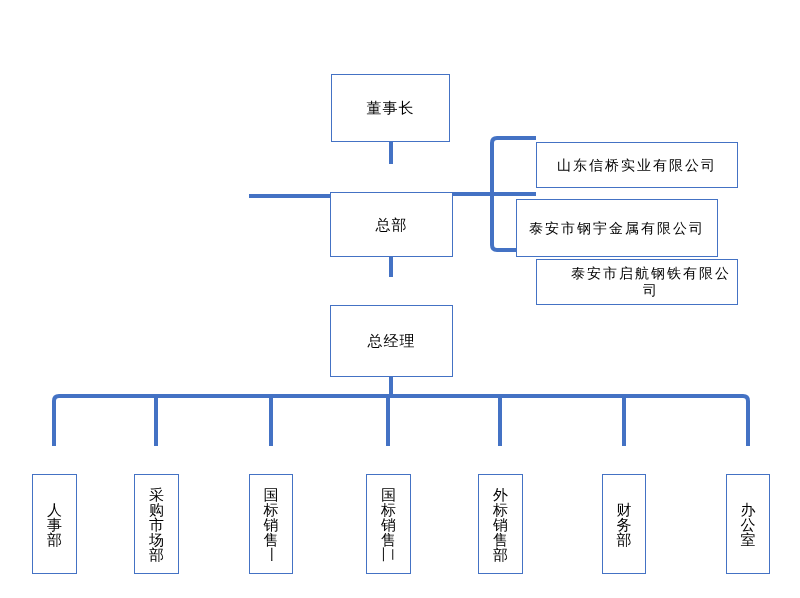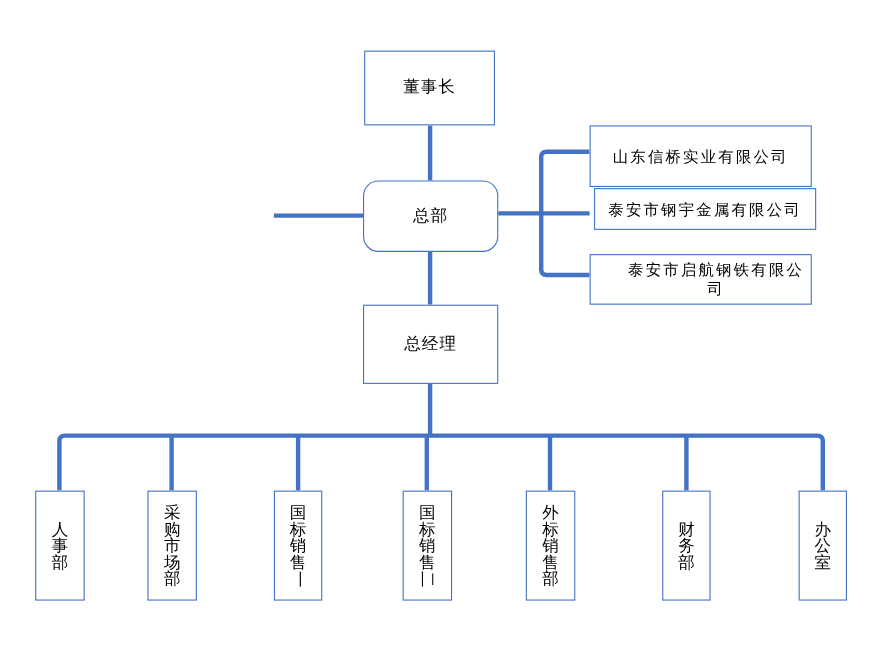--- a/index.html
+++ b/index.html
@@ -29,20 +29,21 @@
     box-sizing: border-box;
     border: 1.4px solid var(--accent);
     background: #ffffff;
     display: flex;
     align-items: center;
     justify-content: center;
     text-align: center;
     font-size: 15px;
     letter-spacing: 1px;
     line-height: 1.2;
+    margin-top: 28px;
   }
   .node.company {
     font-size: 14px;
     letter-spacing: 2px;
   }
   .node.v-label {
     flex-direction: column;
     font-size: 15px;
     letter-spacing: 0;
   }
@@ -71,27 +72,27 @@
     <path d="M156 396 V446"></path>
     <path d="M271 396 V446"></path>
     <path d="M388 396 V446"></path>
     <path d="M500 396 V446"></path>
     <path d="M624 396 V446"></path>
   </svg>
 
   <div class="node" style="left:331px; top:46px; width:119px; height:68px;">董事长</div>
 
 
-  <div class="node" style="left:330px; top:164px; width:123px; height:65px;border-radius:14px;">总部</div>
+  <div class="node" style="left:330px; top:164px; width:123px; height:65px;">总部</div>
 
   <div class="node" style="left:330px; top:277px; width:123px; height:72px;">总经理</div>
 
-  <div class="node company" style="left:536px; top:114px; width:202px; height:56px;">山东信桥实业有限公司</div>
+  <div class="node company" style="left:536px; top:114px; width:202px; height:46px;">山东信桥实业有限公司</div>
 
-  <div class="node company" style="left:540px; top:171px; width:202px; height:38px;">泰安市钢宇金属有限公司</div>
+  <div class="node company" style="left:516px; top:171px; width:202px; height:58px;">泰安市钢宇金属有限公司</div>
 
   <div class="node company" style="left:536px; top:231px; width:202px; height:46px;padding-left:28px;">泰安市启航钢铁有限公司</div>
 
   <div class="node v-label" style="left:32px; top:446px; width:45px; height:100px;">
       <span>人</span>
       <span>事</span>
       <span>部</span>
     </div>
 
   <div class="node v-label" style="left:134px; top:446px; width:45px; height:100px;">

